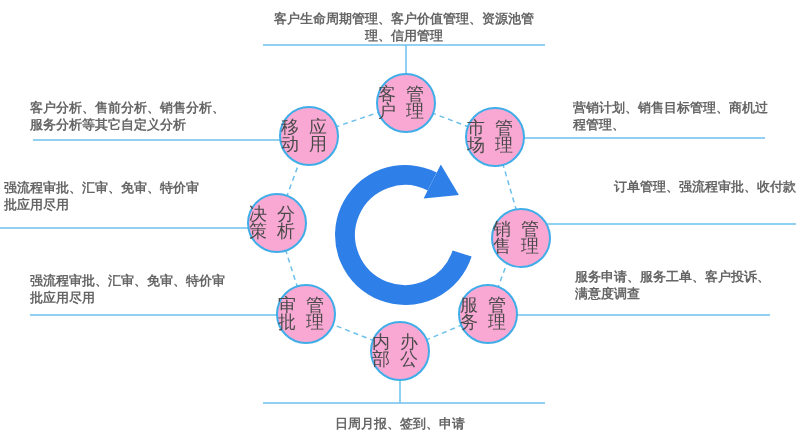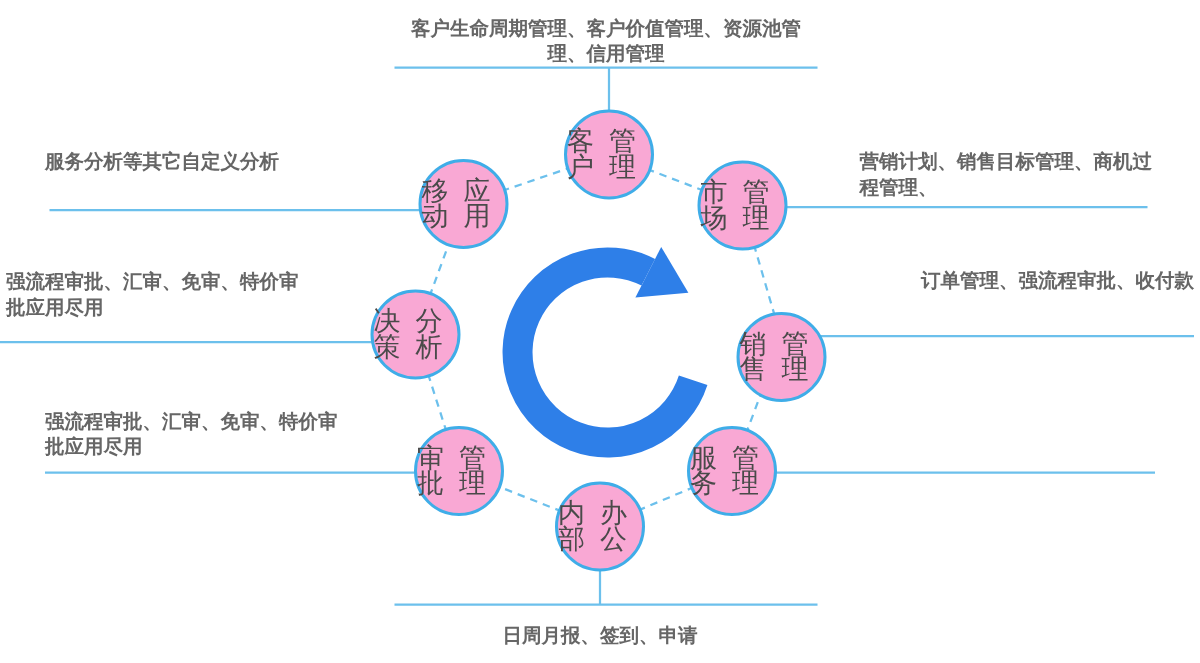--- a/index.html
+++ b/index.html
@@ -102,20 +102,21 @@
     <span>移动</span>
     <span>应用</span>
   </div>
 
   <div class="label align-center" style="left:244px;top:10px;width:320px">
     <div>客户生命周期管理、客户价值管理、资源池管</div>
     <div>理、信用管理</div>
   </div>
 
   <div class="label" style="left:30px;top:99px">
+    <div>客户分析、售前分析、销售分析、</div>
     <div>服务分析等其它自定义分析</div>
   </div>
 
   <div class="label" style="left:4px;top:179px">
     <div>强流程审批、汇审、免审、特价审</div>
     <div>批应用尽用</div>
   </div>
 
   <div class="label" style="left:30px;top:272px">
     <div>强流程审批、汇审、免审、特价审</div>
@@ -124,18 +125,22 @@
 
   <div class="label align-right" style="right:32px;top:99px">
     <div>营销计划、销售目标管理、商机过</div>
     <div>程管理、</div>
   </div>
 
   <div class="label align-right" style="right:4px;top:178px">
     <div>订单管理、强流程审批、收付款</div>
   </div>
 
+  <div class="label align-right" style="right:30px;top:268px">
+    <div>服务申请、服务工单、客户投诉、</div>
+    <div>满意度调查</div>
+  </div>
 
   <div class="label align-center" style="left:300px;top:415px;width:200px">
     <div>日周月报、签到、申请</div>
   </div>
 
 </div>
 
 </body></html>

